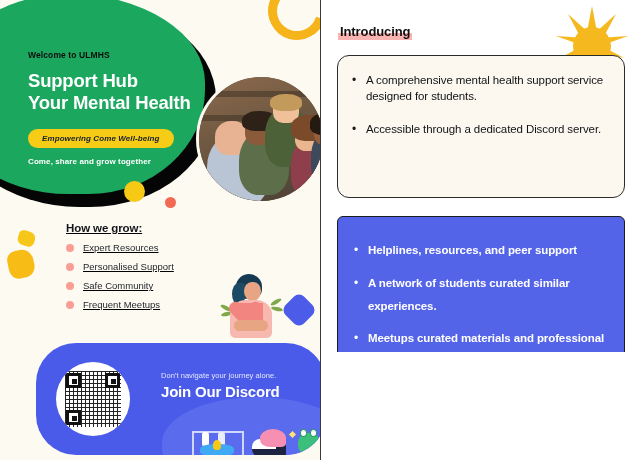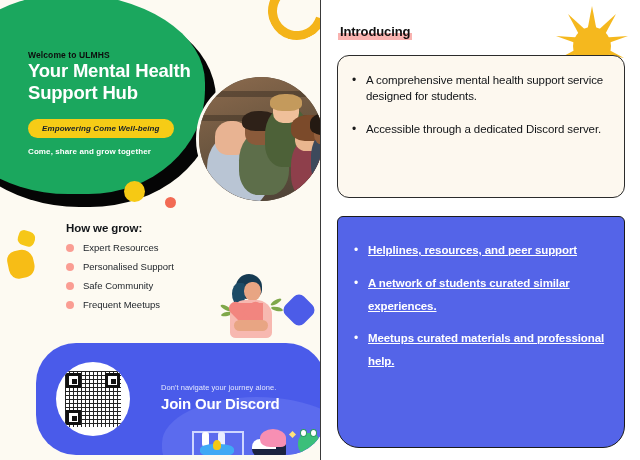--- a/index.html
+++ b/index.html
@@ -48,21 +48,21 @@
   .blob-green {
     position: absolute; left: -58px; top: -6px;
     width: 263px; height: 200px;
     background: #1ba75e;
     border-radius: 50% 54% 46% 50% / 50% 46% 54% 50%;
     z-index: 4;
   }
   .blob-text { position: absolute; left: 28px; top: 50px; z-index: 8; width: 185px; }
   .welcome-line {
     font-size: 8.5px; font-weight: bold; color: #0d0d0d;
-    letter-spacing: .1px; margin-bottom: 0;
+    letter-spacing: .1px; margin-bottom: 10px;
   }
   .hero-title {
     font-size: 18.5px; font-weight: bold; color: #ffffff;
     line-height: 1.2; letter-spacing: -.2px;
   }
   .hero-pill {
     display: inline-block; margin-top: 15px;
     background: #f6cc16; color: #17202a;
     font-size: 8px; font-weight: bold; font-style: italic;
     padding: 5px 14px; border-radius: 11px;
@@ -105,21 +105,21 @@
   .pf3b{ left:74px; bottom:78px; width:26px; height:26px; border-radius:50%; background:#efc09a; }
   .pf3h{ left:71px; bottom:90px; width:32px; height:17px; border-radius:50% 50% 18% 18%; background:#c49a5c; }
   .pf4 { left:92px; bottom:2px; width:42px; height:62px; background:#8e3f4b; }
   .pf4b{ left:96px; bottom:50px; width:28px; height:28px; border-radius:50%; background:#eab68f; }
   .pf4h{ left:92px; bottom:60px; width:36px; height:26px; border-radius:48%; background:#7b4a2a; }
   .pf5 { left:112px; bottom:14px; width:34px; height:56px; background:#3d4a5c; }
   .pf5b{ left:115px; bottom:56px; width:25px; height:25px; border-radius:50%; background:#935f3c; }
   .pf5h{ left:111px; bottom:66px; width:32px; height:22px; border-radius:48%; background:#241a12; }
 
   
-  .grow-block { position: absolute; left: 66px; top: 222px; z-index: 12; }
+  .grow-block { position: absolute; left: 66px; top: 222px; z-index: 12; text-decoration: underline; }
   .grow-title {
     font-size: 11.5px; font-weight: bold; color: #13161a;
     margin-bottom: 8px; letter-spacing: -.1px;
   }
   .grow-item {
     display: flex; align-items: center;
     margin-bottom: 8px; font-size: 9.5px; color: #1c2127;
   }
   .grow-bullet {
     width: 8px; height: 8px; border-radius: 50%;
@@ -187,21 +187,21 @@
     position:absolute; left:9px; top:9px; width:56px; height:56px;
     background:
       linear-gradient(90deg,#111 1px,transparent 1px) 0 0/4px 4px,
       linear-gradient(180deg,#111 1px,transparent 1px) 0 0/4px 4px,
       #fff;
     opacity:.92;
   }
   .qr-eye { position:absolute; width:15px; height:15px; border:3px solid #111; background:#fff; }
   .qr-eye i { position:absolute; left:3px; top:3px; width:5px; height:5px; background:#111; display:block; }
   .qe1 { left:10px; top:11px; } .qe2 { right:10px; top:11px; } .qe3 { left:10px; bottom:11px; }
-  .dc-text { position: absolute; left: 125px; top: 40px; z-index: 5; }
+  .dc-text { position: absolute; left: 125px; top: 28px; z-index: 5; }
   .dc-small { font-size: 7.5px; color: #e3e7ff; margin-bottom: 4px; letter-spacing: .05px; }
   .dc-big { font-size: 15px; font-weight: bold; color: #ffffff; line-height: 1.12; letter-spacing: -.2px; }
   .dc-toys { position:absolute; left:150px; bottom:-2px; height:30px; right:4px; }
   .toy { position:absolute; bottom:0; }
   .toy-rack { left:6px; bottom:2px; width:52px; height:24px; border-top:2px solid #cfd6ff; border-left:2px solid #cfd6ff; border-right:2px solid #cfd6ff; }
   .toy-sock1{ left:16px; bottom:10px; width:7px; height:15px; background:#fff; border-radius:3px 3px 4px 4px; }
   .toy-sock2{ left:32px; bottom:10px; width:7px; height:15px; background:#e9edff; border-radius:3px 3px 4px 4px; }
   .toy-pot  { left:14px; bottom:0; width:34px; height:13px; background:#3fa9f5; border-radius:40% 40% 45% 45%; }
   .toy-fire { left:27px; bottom:7px; width:8px; height:10px; background:#f6c914; border-radius:50% 50% 40% 40%; }
   .toy-shoe { left:66px; bottom:0; width:34px; height:16px; background:#1b2340; border-radius:9px 3px 4px 9px; }
@@ -209,21 +209,21 @@
   .toy-pink { left:74px; bottom:10px; width:26px; height:18px; background:#f78fb3; border-radius:50% 50% 20% 40%; }
   .toy-frog { left:112px; bottom:2px; width:22px; height:22px; background:#3bbf7a; border-radius:44%; }
   .toy-frogeye1{ left:114px; bottom:20px; width:7px; height:8px; background:#fff; border-radius:50%; border:1px solid #2a9b60;}
   .toy-frogeye2{ left:124px; bottom:20px; width:7px; height:8px; background:#fff; border-radius:50%; border:1px solid #2a9b60;}
   .toy-frogfoot{ left:112px; bottom:0; width:22px; height:4px; background:#f6c914; border-radius:3px; }
   .toy-spark{ left:104px; bottom:20px; width:5px; height:5px; background:#ffe37a; transform:rotate(45deg); }
 
   
   .right-panel {
     position: relative;
-    width: 320px; height: 460px;
+    width: 320px; height: 352px;
     background: #ffffff;
     flex: 0 0 320px;
     overflow: hidden;
   }
   
   .sun-wrap { position: absolute; right: 12px; top: 6px; width: 72px; height: 58px; z-index: 3; }
   .intro-heading {
     position: absolute; left: 18px; top: 24px; z-index: 6;
     font-size: 13px; font-weight: bold; color: #101010;
     letter-spacing: -.1px; padding: 0 2px;
@@ -256,39 +256,39 @@
   .bullet-row:last-child { margin-bottom: 0; }
   .bullet-mark {
     flex: 0 0 14px; font-size: 12px; line-height: 1.42;
     color: #1a1a1a; text-align: left;
   }
   .bullet-text {
     font-size: 11.5px; line-height: 1.42; color: #111417;
     letter-spacing: -.1px;
   }
   .box-blue .bullet-mark { color: #ffffff; line-height: 1.95; }
-  .box-blue .bullet-text { color: #ffffff; font-weight: bold; line-height: 1.95; font-size: 11.5px; text-decoration: underline; }
+  .box-blue .bullet-text { color: #ffffff; font-weight: bold; line-height: 1.95; font-size: 11.5px; }
   .box-blue .bullet-row { margin-bottom: 10px; }
 </style>
 </head>
 <body>
 
 <div class="page">
 
   <div class="left-panel">
 
     <div class="ring-arc"></div>
     <div class="blob-black"></div>
     <div class="blob-green"></div>
 
     <div class="blob-text">
       <div class="welcome-line">Welcome to ULMHS</div>
       <div class="hero-title">
+        <div>Support Hub</div>
         <div>Your Mental Health</div>
-        <div>Support Hub</div>
       </div>
       <div class="hero-pill">Empowering Come Well-being</div>
       <div class="hero-sub">Come, share and grow together</div>
     </div>
 
     <div class="dot-yellow"></div>
     <div class="dot-coral"></div>
 
     <div class="photo-circle">
       <div class="ph-sky"></div>

